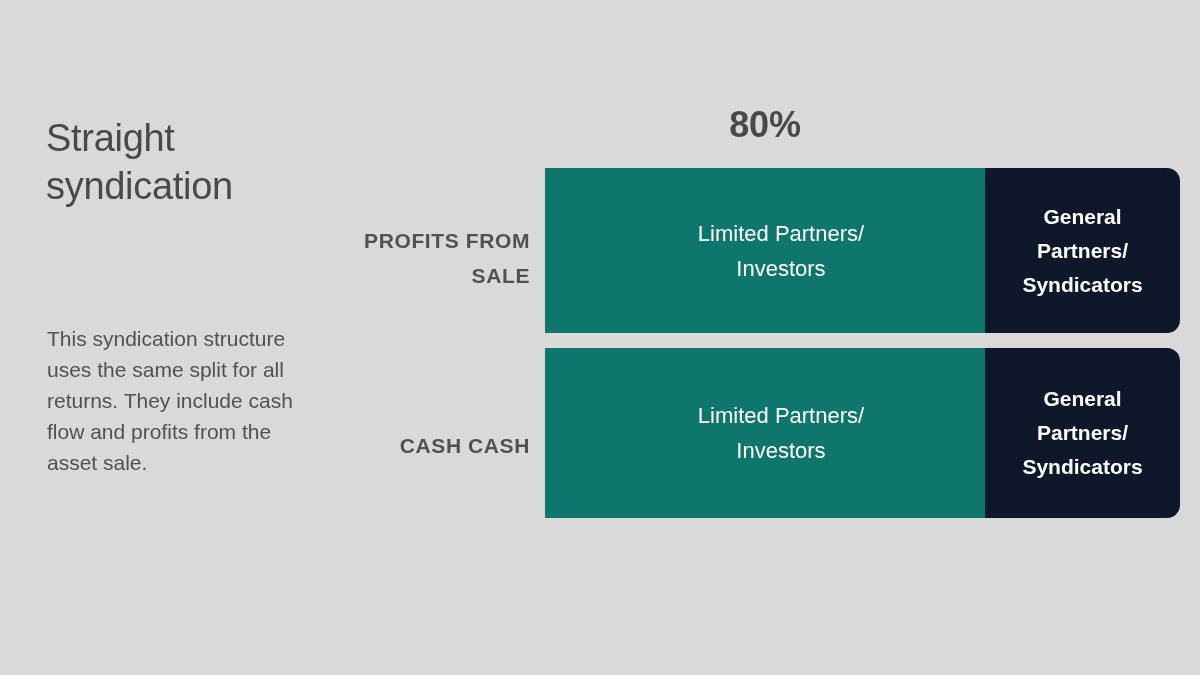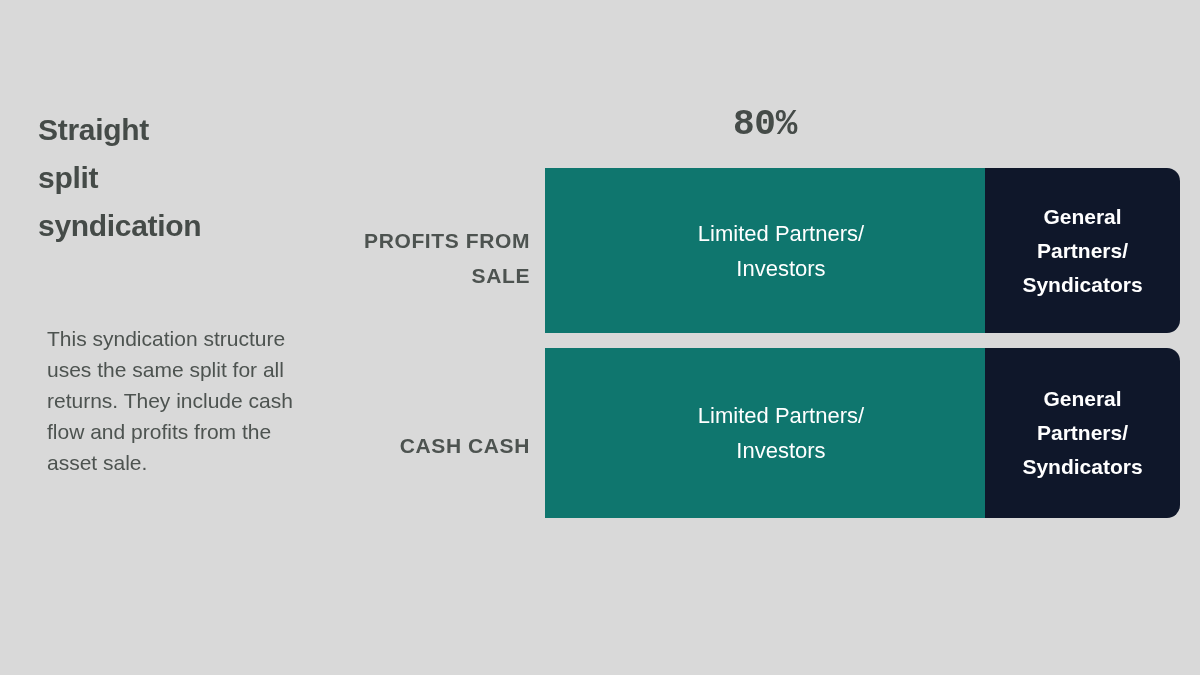--- a/index.html
+++ b/index.html
@@ -22,24 +22,24 @@
   }
 
   
   .left-col {
     position: absolute;
     left: 38px;
     top: 106px;
     width: 300px;
   }
   .headline {
-    margin: 0;
-    font-size: 30px;
+    margin: 8px;
+    font-size: 38px;
     line-height: 48px;
-    font-weight: bold;
+    font-weight: normal;
     color: #454b48;
     letter-spacing: -0.3px;
   }
   .headline .hl-line {
     display: block;
     white-space: nowrap;
   }
   .body-copy {
     margin: 9px;
     position: absolute;
@@ -67,21 +67,20 @@
     top: 104px;
     font-size: 36px;
     font-weight: bold;
     color: #454b48;
     text-align: center;
     letter-spacing: -0.2px;
   }
   .pct-major {
     left: 545px;
     width: 440px;
-    font-family: Liberation Mono, monospace;
   }
   .pct-minor {
     left: 985px;
     width: 195px;
   }
 
   
   .row-label {
     position: absolute;
     left: 300px;
@@ -136,21 +135,20 @@
   .seg span { display: block; }
 </style>
 </head>
 <body>
 
 <div class="slide">
 
   <div class="left-col">
     <h1 class="headline">
       <span class="hl-line">Straight</span>
-      <span class="hl-line">split</span>
       <span class="hl-line">syndication</span>
     </h1>
     <p class="body-copy">This syndication structure uses the same split for all returns. They include cash flow and profits from the asset sale.</p>
   </div>
 
   <div class="chart">
 
     <div class="pct pct-major">80%</div>
 
     <div class="row-label row-label-1">

